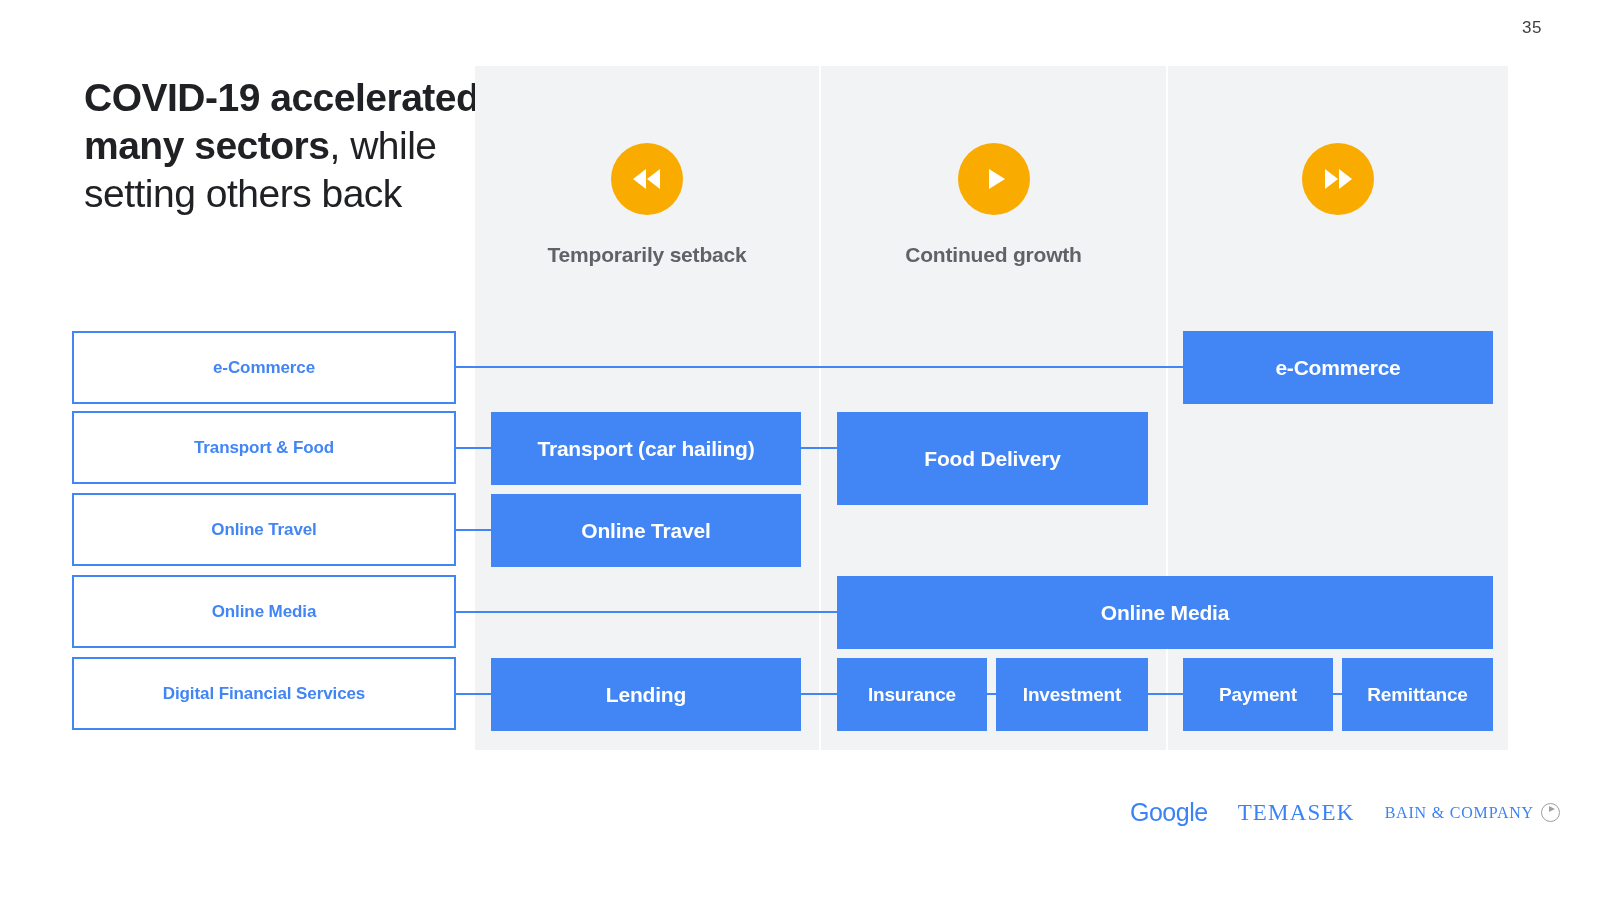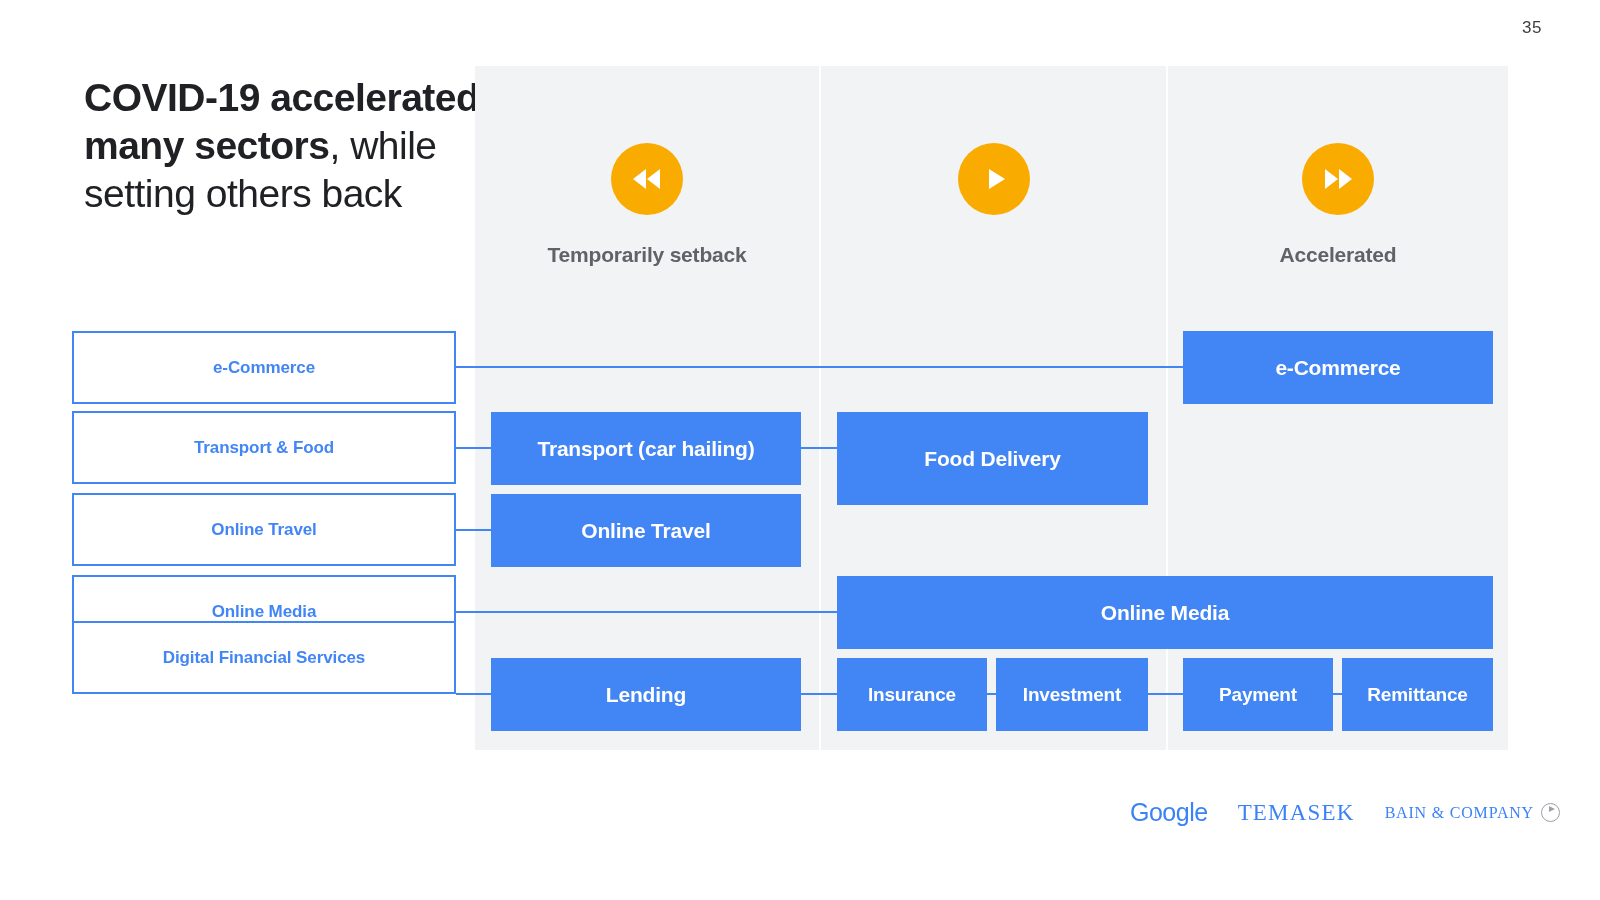--- a/index.html
+++ b/index.html
@@ -194,51 +194,51 @@
   </div>
   <div class="col-head-label">Temporarily setback</div>
 </div>
 
 <div class="col-head c2">
   <div class="icon-circle">
     <svg width="36" height="28" viewBox="0 0 36 28" aria-hidden="true">
       <polygon points="13,4 13,24 29,14" fill="#ffffff"></polygon>
     </svg>
   </div>
+  <div class="col-head-label">Continued growth</div>
 </div>
 
 <div class="col-head c3">
   <div class="icon-circle">
     <svg width="36" height="28" viewBox="0 0 36 28" aria-hidden="true">
       <polygon points="5,4 5,24 18,14" fill="#ffffff"></polygon>
       <polygon points="19,4 19,24 32,14" fill="#ffffff"></polygon>
     </svg>
   </div>
-  <div class="col-head-label">Accelerated</div>
 </div>
 
 <div class="cat-box" style="top:331px;">e-Commerce</div>
 <div class="conn" style="left:456px; top:366px; width:729px;"></div>
 <div class="box" style="left:1183px; top:331px; width:310px; height:73px;">e-Commerce</div>
 
 <div class="cat-box" style="top:411px;">Transport &amp; Food</div>
 <div class="conn" style="left:456px; top:447px; width:35px;"></div>
 <div class="box" style="left:491px; top:412px; width:310px; height:73px;">Transport (car hailing)</div>
 <div class="conn" style="left:801px; top:447px; width:36px;"></div>
 <div class="box" style="left:837px; top:412px; width:311px; height:93px;">Food Delivery</div>
 
 <div class="cat-box" style="top:493px;">Online Travel</div>
 <div class="conn" style="left:456px; top:529px; width:35px;"></div>
 <div class="box" style="left:491px; top:494px; width:310px; height:73px;">Online Travel</div>
 
 <div class="cat-box" style="top:575px;">Online Media</div>
 <div class="conn" style="left:456px; top:611px; width:381px;"></div>
 <div class="box" style="left:837px; top:576px; width:656px; height:73px;">Online Media</div>
 
-<div class="cat-box" style="top:621px;">Digital Financial Services</div>
+<div class="cat-box" style="top:657px;">Digital Financial Services</div>
 <div class="conn" style="left:456px; top:693px; width:35px;"></div>
 <div class="box" style="left:491px; top:658px; width:310px; height:73px;">Lending</div>
 <div class="conn" style="left:801px; top:693px; width:36px;"></div>
 <div class="box small" style="left:837px; top:658px; width:150px; height:73px;">Insurance</div>
 <div class="conn" style="left:987px; top:693px; width:9px;"></div>
 <div class="box small" style="left:996px; top:658px; width:152px; height:73px;">Investment</div>
 <div class="conn" style="left:1148px; top:693px; width:35px;"></div>
 <div class="box small" style="left:1183px; top:658px; width:150px; height:73px;">Payment</div>
 <div class="conn" style="left:1333px; top:693px; width:9px;"></div>
 <div class="box small" style="left:1342px; top:658px; width:151px; height:73px;">Remittance</div>

